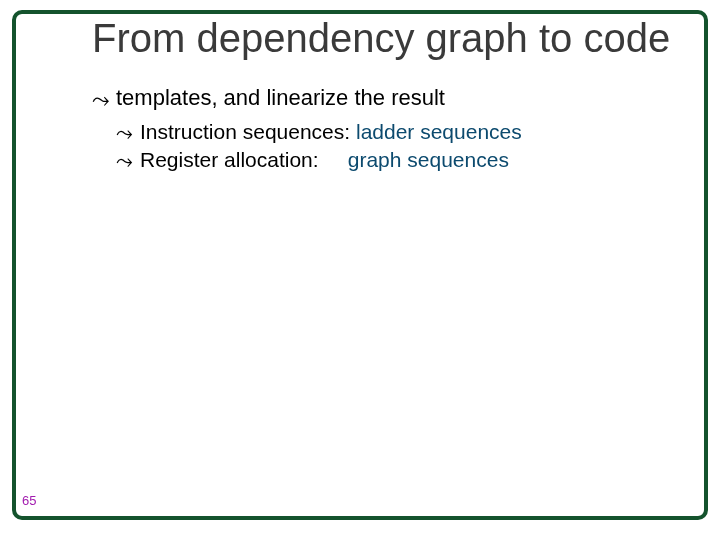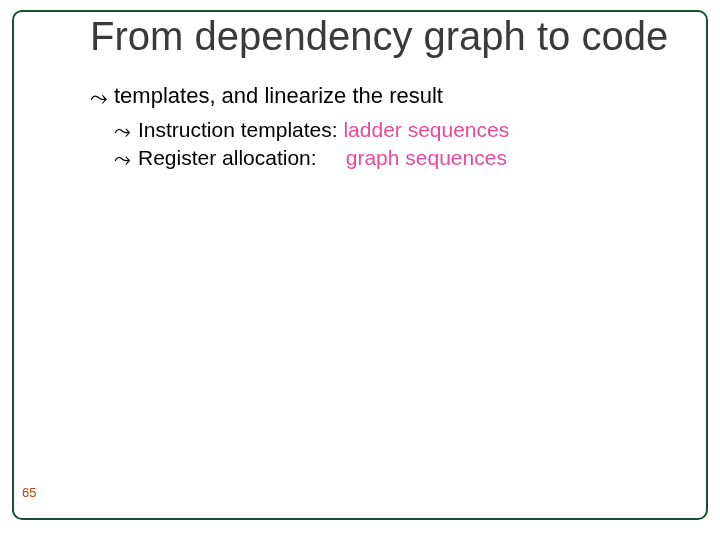--- a/index.html
+++ b/index.html
@@ -17,21 +17,21 @@
     width: 720px;
     height: 540px;
     box-sizing: border-box;
   }
   .frame {
     position: absolute;
     left: 12px;
     right: 12px;
     top: 10px;
     bottom: 20px;
-    border: 2px solid #14532d;
+    border: 4px solid #14532d;
     border-radius: 10px;
     box-sizing: border-box;
     padding: 0 28px 0 28px;
   }
   .title {
     font-family: "Segoe UI Light", "Segoe UI", "Helvetica Neue", Arial, sans-serif;
     font-weight: 300;
     font-size: 40px;
     line-height: 1.1;
     color: #3a3a3a;
@@ -68,49 +68,49 @@
     line-height: 1.35;
   }
   .bullet-l2 .marker {
     position: absolute;
     left: 0;
     top: 1px;
     font-size: 21px;
     color: #000;
   }
   .hl {
-    color: #ec4899;
+    color: #0c4a6e;
   }
   .pagenum {
     position: absolute;
     left: 22px;
-    bottom: 40px;
+    bottom: 32px;
     font-size: 13px;
-    color: #c2410c;
+    color: #a21caf;
   }
 </style>
 </head>
 <body>
 
 <div class="slide">
   <div class="frame">
 
     <div class="title">From dependency graph to code</div>
 
     <div class="body">
 
       <div class="bullet-l1">
         <span class="marker">⤳</span>
         <span class="cont">templates, and linearize the result</span>
       </div>
 
       <div class="sub">
         <div class="bullet-l2">
           <span class="marker">⤳</span>
-          <span>Instruction templates: </span><span class="hl">ladder sequences</span>
+          <span>Instruction sequences: </span><span class="hl">ladder sequences</span>
         </div>
         <div class="bullet-l2">
           <span class="marker">⤳</span>
           <span>Register allocation:&nbsp;&nbsp;&nbsp;&nbsp;&nbsp;</span><span class="hl">graph sequences</span>
         </div>
       </div>
 
     </div>
   </div>
 

